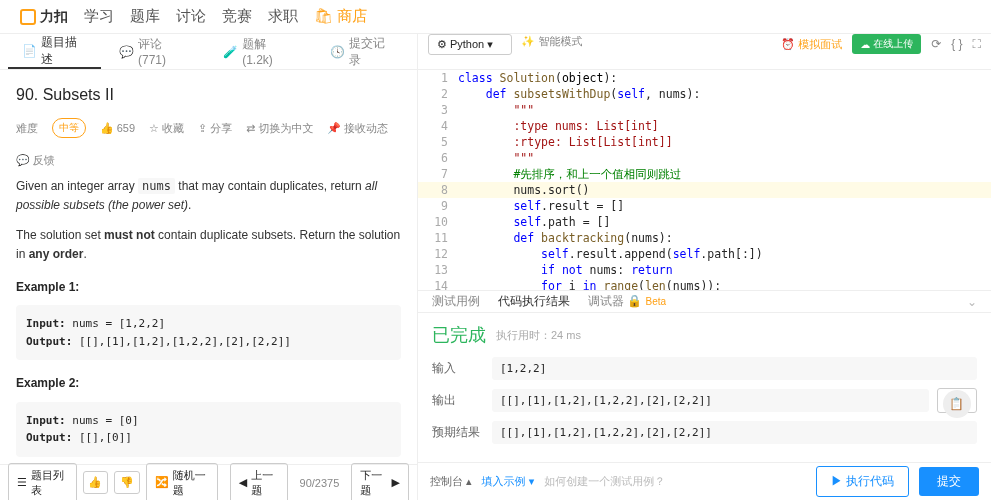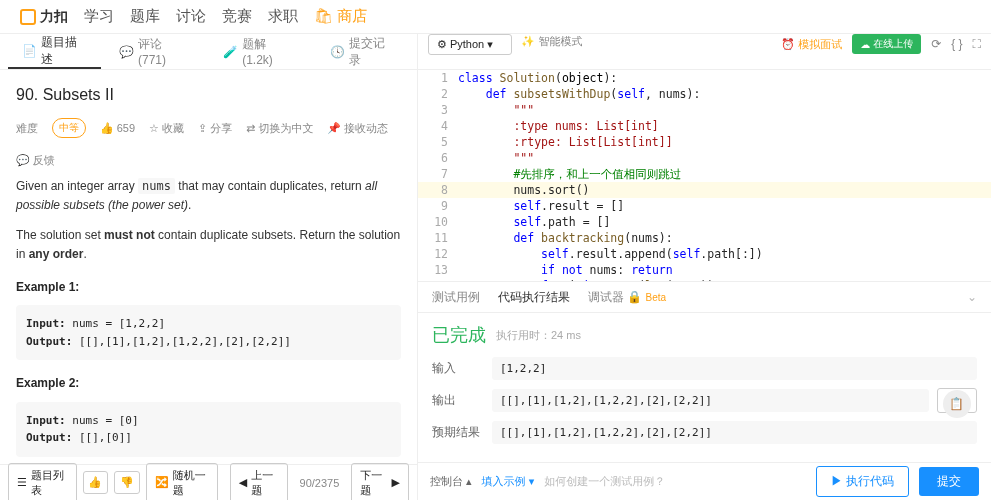--- a/index.html
+++ b/index.html
@@ -45,21 +45,21 @@
 .editor { flex: 1; overflow: auto; font-family: Menlo, Consolas, monospace; font-size: 11.5px; line-height: 16px; background: #fff; }
 .line { display: flex; }
 .ln { width: 40px; text-align: right; padding-right: 10px; color: #aaa; user-select: none; }
 .line.hl { background: #fffbe6; }
 .code { white-space: pre; }
 .kw { color: #0000ff; }
 .fn { color: #795e26; }
 .cm { color: #008000; }
 .str { color: #a31515; }
 .sy { color: #000; }
-.bottom-tabs { height: 32px; border-top: 1px solid #eee; border-bottom: 1px solid #eee; display: flex; align-items: center; padding: 0 14px; gap: 18px; font-size: 12px; color: #888; }
+.bottom-tabs { height: 23px; border-top: 1px solid #eee; border-bottom: 1px solid #eee; display: flex; align-items: center; padding: 0 14px; gap: 18px; font-size: 12px; color: #888; }
 .bottom-tabs .bt { cursor: pointer; }
 .bottom-tabs .bt.active { color: #333; font-weight: 500; }
 .beta { color: #ffa116; font-size: 10px; }
 .test-area { padding: 10px 14px; font-size: 12px; flex-shrink: 0; }
 .status-row { display: flex; align-items: center; gap: 10px; margin-bottom: 10px; }
 .status-done { color: #2db55d; font-weight: 500; font-size: 18px; }
 .runtime { color: #aaa; font-size: 11px; }
 .io-row { display: flex; align-items: center; margin-bottom: 8px; }
 .io-label { width: 60px; color: #666; }
 .io-box { flex: 1; background: #f7f7f7; padding: 5px 8px; border-radius: 3px; font-family: Menlo, Consolas, monospace; font-size: 11px; }

